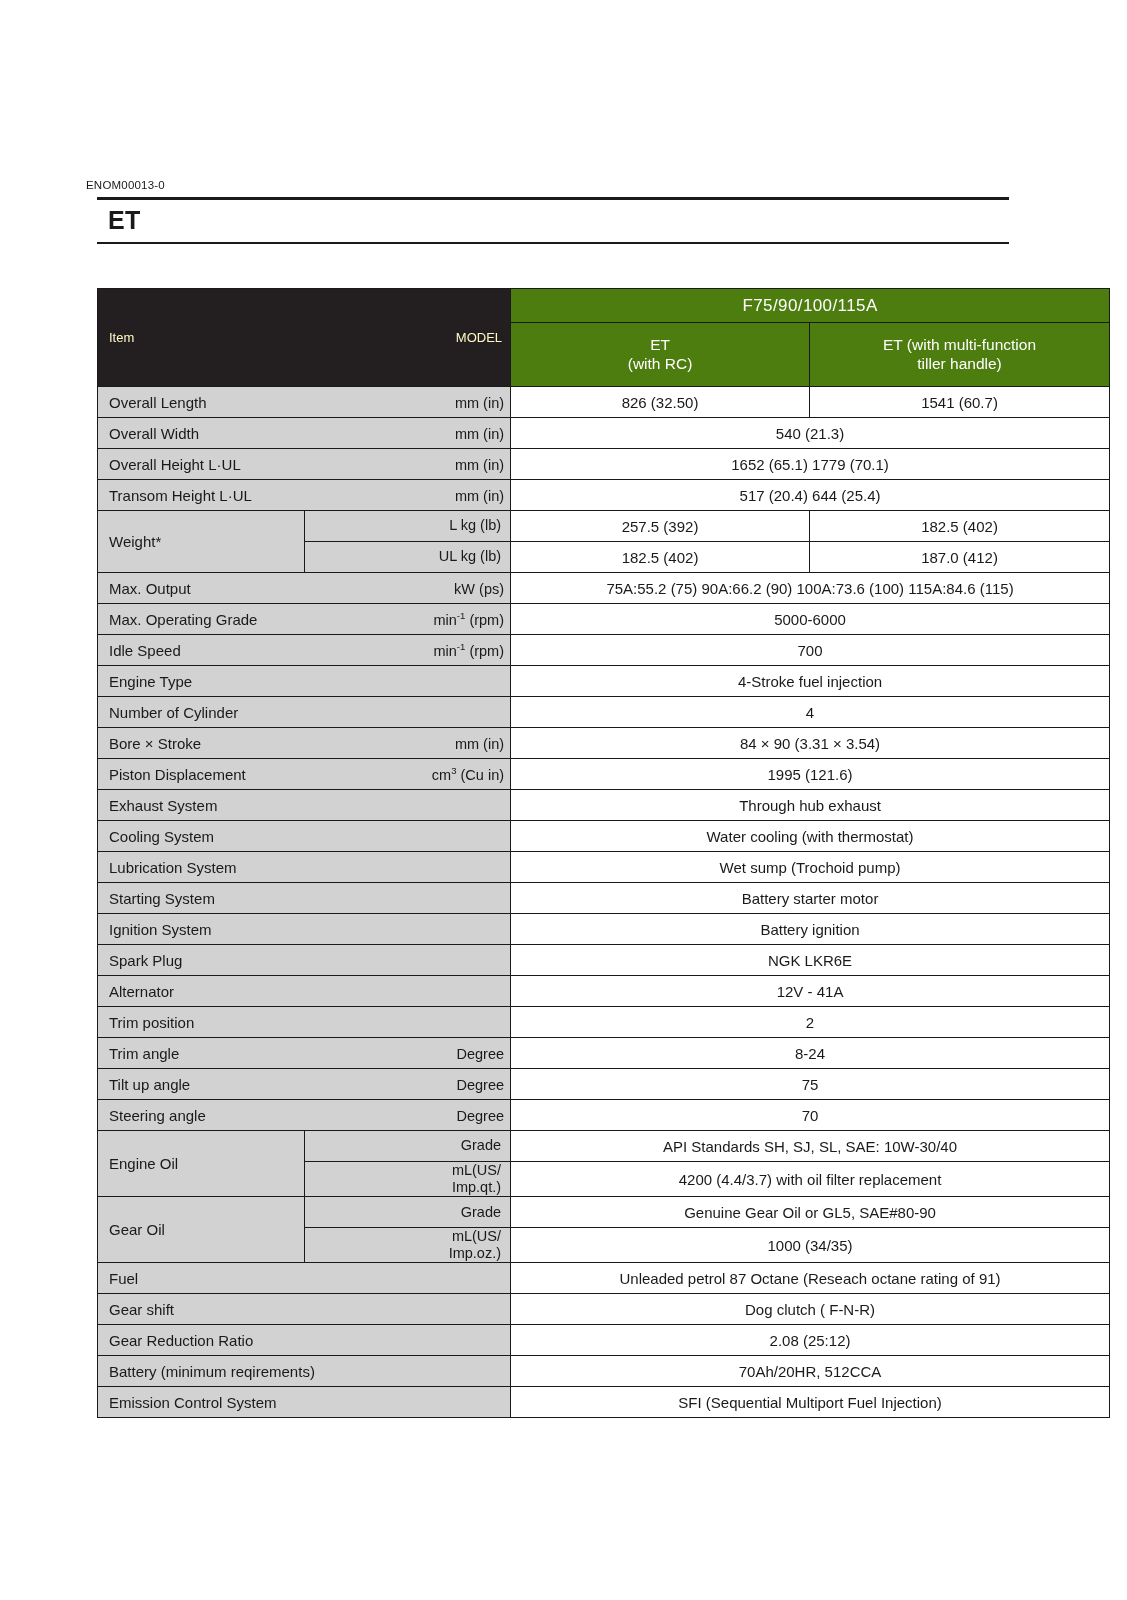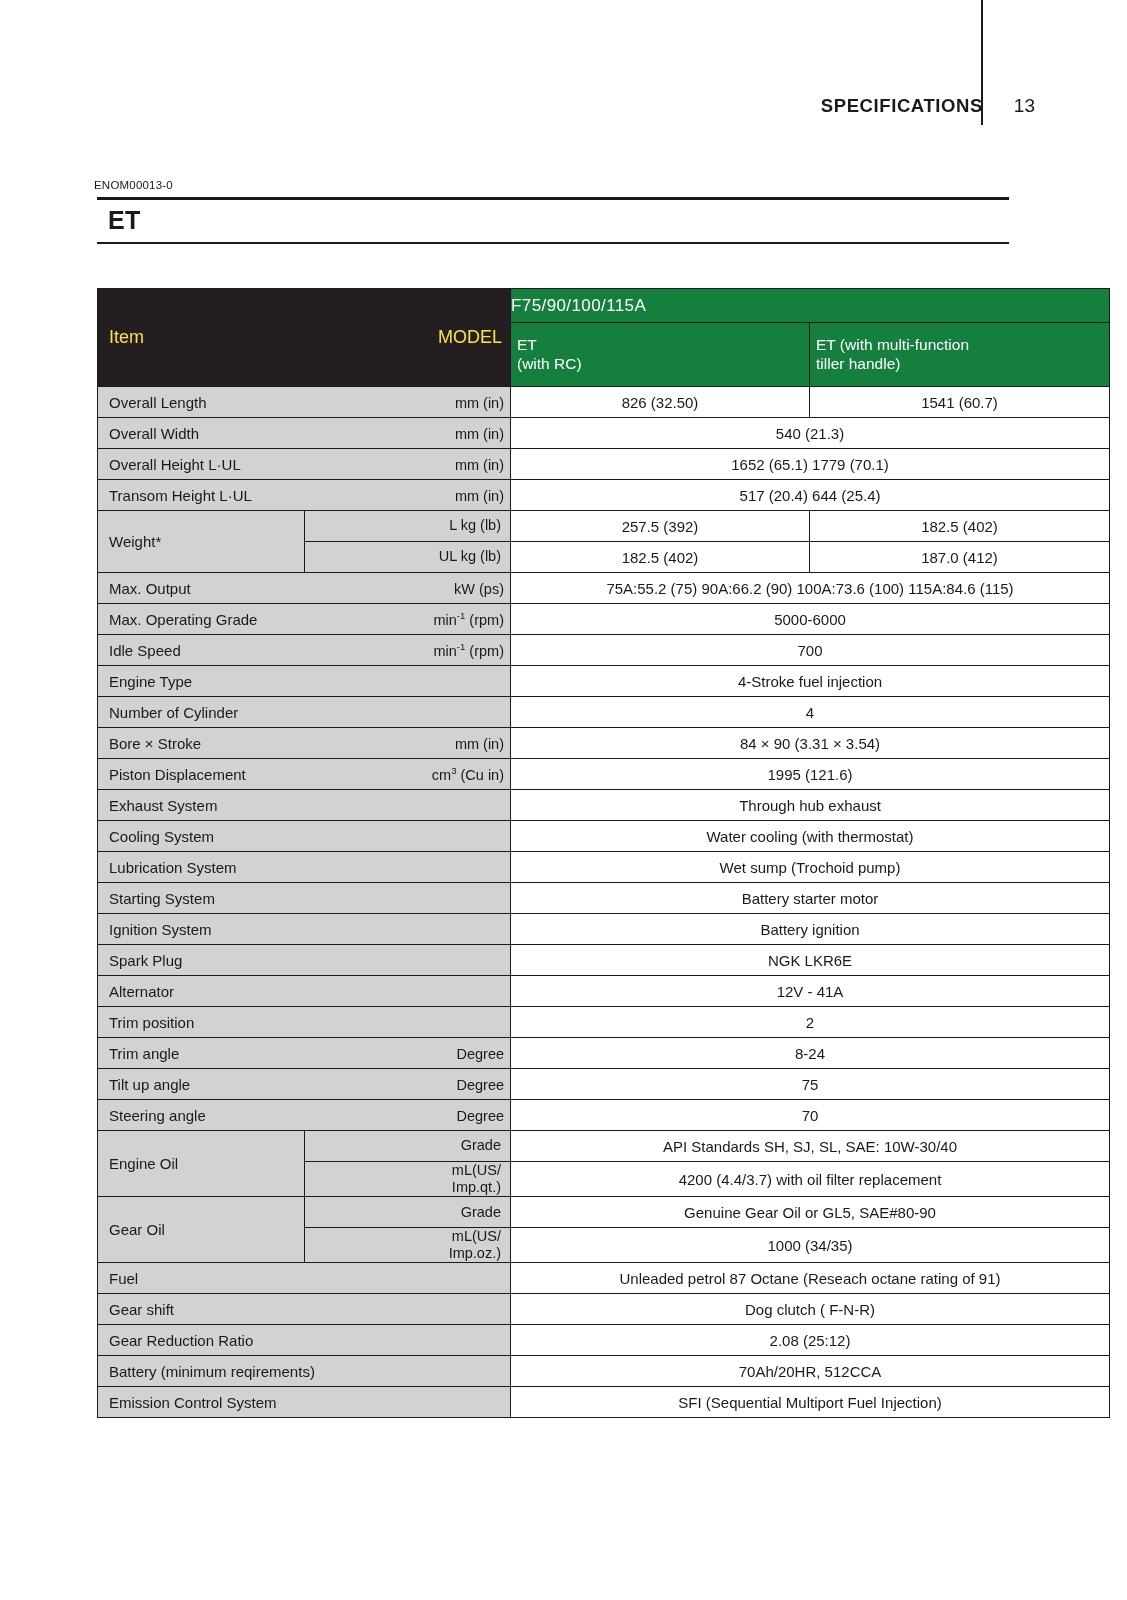--- a/index.html
+++ b/index.html
@@ -66,21 +66,21 @@
     align-items: center;
     justify-content: center;
     color: #ffffff;
     font-size: 26px;
     font-weight: 400;
   }
 
   
   .doc-code {
     position: absolute;
-    left: 94px;
+    left: 86px;
     top: 179px;
     font-size: 11.5px;
     letter-spacing: 0.2px;
     color: #1a1a1a;
   }
   .section-block {
     position: absolute;
     left: 97px;
     top: 197px;
     width: 912px;
@@ -111,32 +111,32 @@
   .spec-table col.c-v2     { width: 300px; }
 
   .spec-table td, .spec-table th {
     border: 1.6px solid #1a1a1a;
     font-weight: normal;
     vertical-align: middle;
   }
 
   
   .hdr {
-    background: #15803d;
+    background: #4d7c0f;
     color: #ffffff;
     font-weight: bold;
-    text-align: left;
+    text-align: center;
     border-color: #231f20;
   }
   .hdr-item {
     background: #231f20;
-    color: #fde047;
+    color: #fef9c3;
     font-weight: bold;
     border-color: #231f20;
-    font-size: 18px;
+    font-size: 13px;
     padding: 0 8px 0 11px;
     position: relative;
     height: 98px;
     text-align: right;
   }
   .hdr-item-inner {
     display: flex;
     justify-content: space-between;
     align-items: center;
     width: 100%;
@@ -193,25 +193,20 @@
     height: 31px;
     padding: 2px 6px;
   }
   sup { font-size: 0.66em; vertical-align: super; line-height: 0; }
 </style>
 </head>
 <body>
 
 <div id="page">
 
-  <div class="header">
-    <span class="header-title">SPECIFICATIONS</span>
-    <span class="header-page">13</span>
-    <span class="header-rule"></span>
-  </div>
 
   <div class="chapter-tab">2</div>
 
   <div class="doc-code">ENOM00013-0</div>
 
   <div class="section-block">
     <div class="rule-top"></div>
     <div class="section-title">ET</div>
     <div class="rule-bottom"></div>
   </div>

